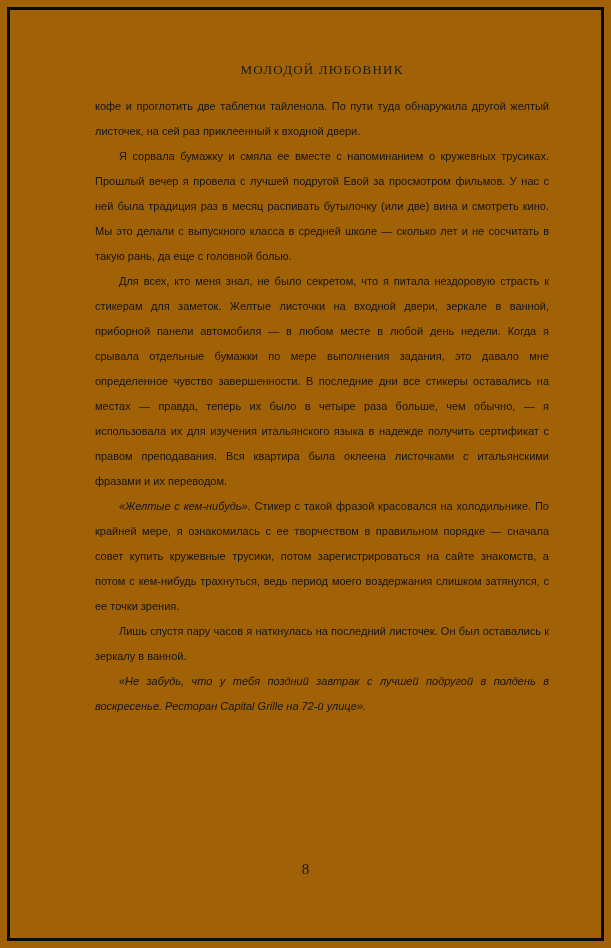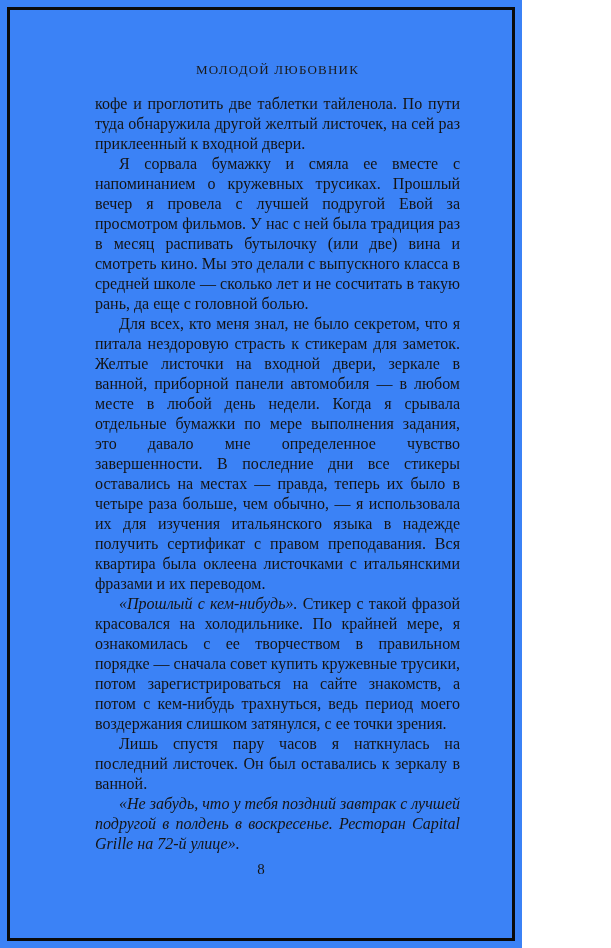--- a/index.html
+++ b/index.html
@@ -2,23 +2,23 @@
 <html lang="ru"><head>
 <meta charset="utf-8">
 <style>
   html, body {
     margin: 0;
     padding: 0;
     background: #ffffff;
   }
   .page {
     position: relative;
-    width: 522px;
+    width: 611px;
     height: 948px;
-    background: #3b82f6;
+    background: #a16207;
     box-sizing: border-box;
     overflow: hidden;
   }
   .frame {
     position: absolute;
     top: 7px;
     left: 7px;
     right: 7px;
     bottom: 7px;
     border: 3px solid #0a0a0a;
@@ -32,23 +32,23 @@
   }
   .running-header {
     text-align: center;
     font-family: "Liberation Serif", serif;
     font-size: 13px;
     letter-spacing: 1.2px;
     color: #1a1a1a;
     margin: 0 0 16px 0;
   }
   .text-block {
-    font-family: Liberation Serif, serif;
-    font-size: 16px;
-    line-height: 20px;
+    font-family: Liberation Sans, sans-serif;
+    font-size: 11px;
+    line-height: 25px;
     color: #141414;
     text-align: justify;
     hyphens: auto;
     -webkit-hyphens: auto;
   }
   .para {
     margin: 0;
     text-indent: 24px;
   }
   .para.no-indent {
@@ -72,19 +72,19 @@
 <body>
 
 <div class="page">
   <div class="frame"></div>
   <div class="content">
     <div class="running-header">МОЛОДОЙ ЛЮБОВНИК</div>
     <div class="text-block">
         <p class="para no-indent"><span>кофе и проглотить две таблетки тайленола. По пути туда обнаружила другой желтый листочек, на сей раз приклеенный к входной двери.</span></p>
         <p class="para"><span>Я сорвала бумажку и смяла ее вместе с напоминанием о кружевных трусиках. Прошлый вечер я провела с лучшей подругой Евой за просмотром фильмов. У нас с ней была традиция раз в месяц распивать бутылочку (или две) вина и смотреть кино. Мы это делали с выпускного класса в средней школе — сколько лет и не сосчитать в такую рань, да еще с головной болью.</span></p>
         <p class="para"><span>Для всех, кто меня знал, не было секретом, что я питала нездоровую страсть к стикерам для заметок. Желтые листочки на входной двери, зеркале в ванной, приборной панели автомобиля — в любом месте в любой день недели. Когда я срывала отдельные бумажки по мере выполнения задания, это давало мне определенное чувство завершенности. В последние дни все стикеры оставались на местах — правда, теперь их было в четыре раза больше, чем обычно, — я использовала их для изучения итальянского языка в надежде получить сертификат с правом преподавания. Вся квартира была оклеена листочками с итальянскими фразами и их переводом.</span></p>
-        <p class="para"><span class="italic">«Прошлый с кем-нибудь».</span><span> Стикер с такой фразой красовался на холодильнике. По крайней мере, я ознакомилась с ее творчеством в правильном порядке — сначала совет купить кружевные трусики, потом зарегистрироваться на сайте знакомств, а потом с кем-нибудь трахнуться, ведь период моего воздержания слишком затянулся, с ее точки зрения.</span></p>
+        <p class="para"><span class="italic">«Желтые с кем-нибудь».</span><span> Стикер с такой фразой красовался на холодильнике. По крайней мере, я ознакомилась с ее творчеством в правильном порядке — сначала совет купить кружевные трусики, потом зарегистрироваться на сайте знакомств, а потом с кем-нибудь трахнуться, ведь период моего воздержания слишком затянулся, с ее точки зрения.</span></p>
         <p class="para"><span>Лишь спустя пару часов я наткнулась на последний листочек. Он был оставались к зеркалу в ванной.</span></p>
         <p class="para"><span class="italic">«Не забудь, что у тебя поздний завтрак с лучшей подругой в полдень в воскресенье. Ресторан Capital Grille на 72-й улице».</span></p>
       </div>
   </div>
   <div class="page-number">8</div>
 </div>
 
 </body></html>

